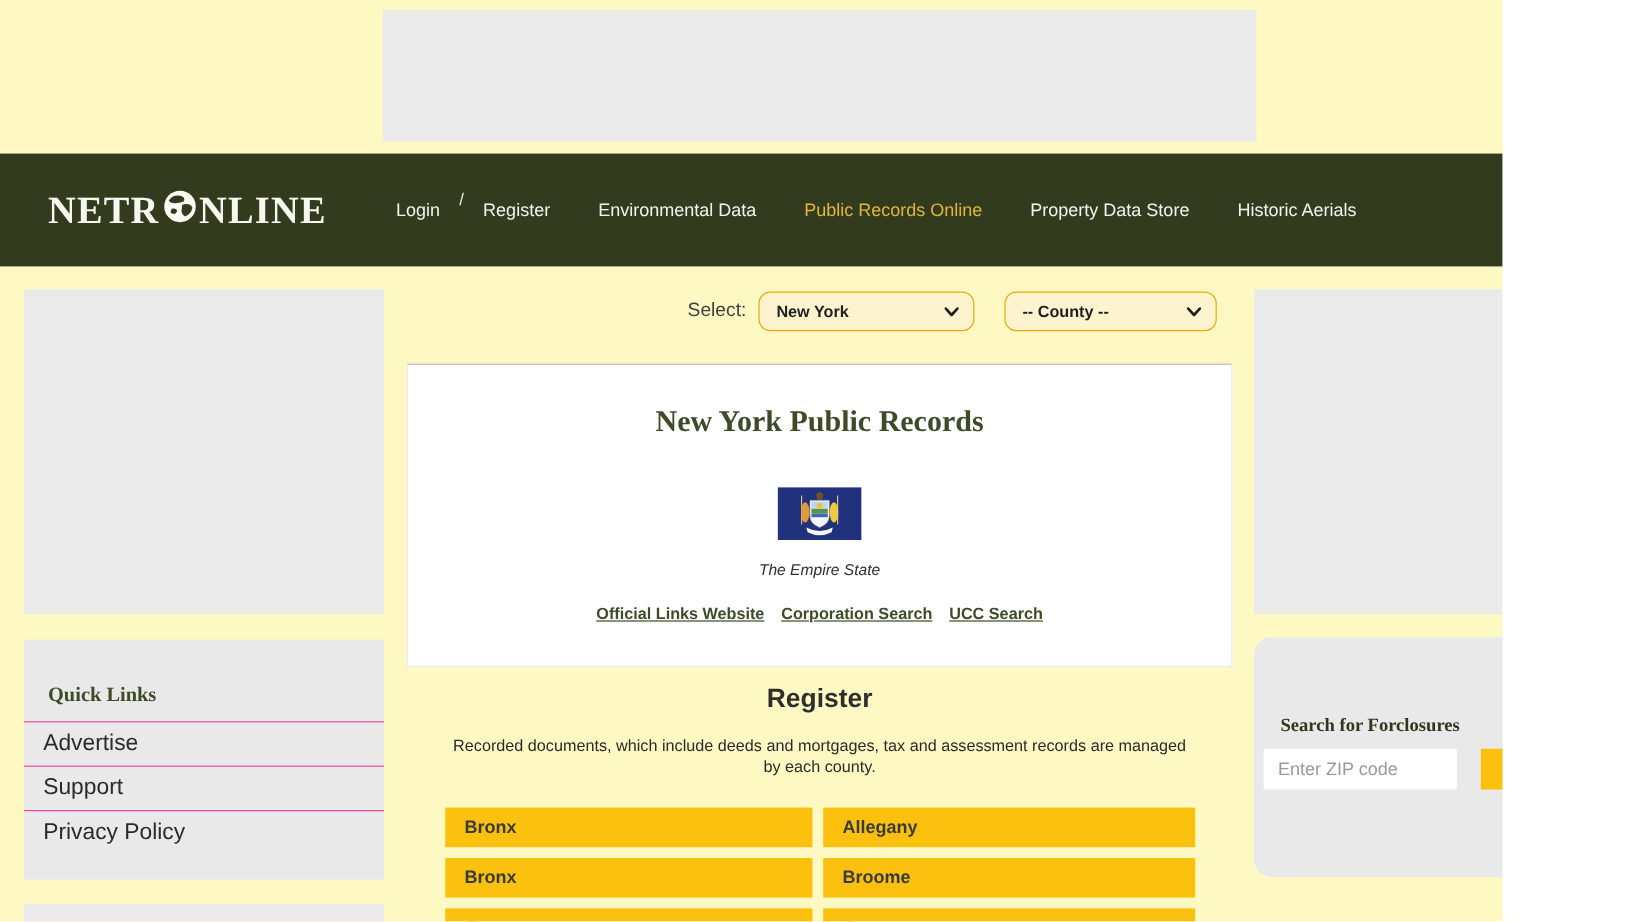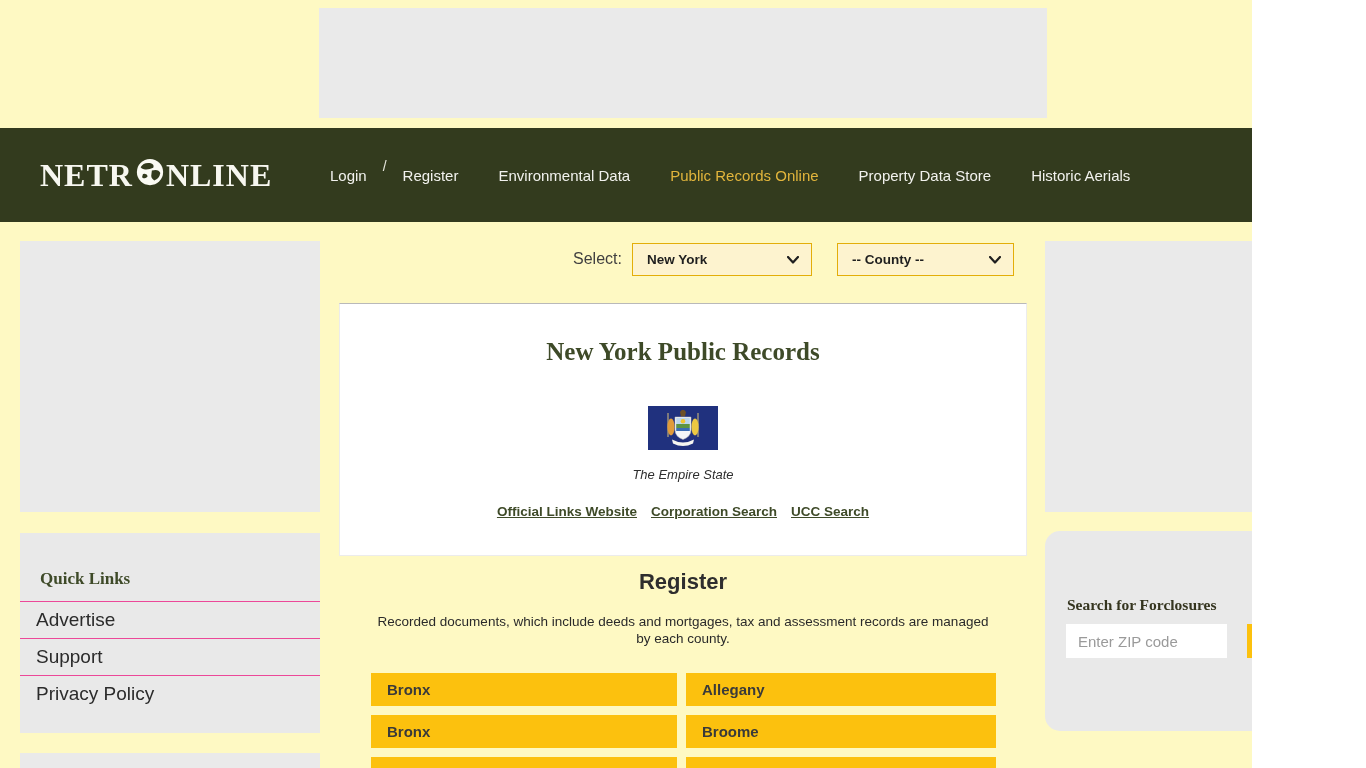--- a/index.html
+++ b/index.html
@@ -21,21 +21,21 @@
   .auth-inline { display:flex; align-items:center; gap:16px; }
   .auth-slash { color:#e8e8df; font-size:14px; transform:translateY(-9px); }
   .nav-auth { position:absolute; left:1270px; top:150px; list-style:disc; color:#2e2e2e;
               font-size:13px; line-height:16.5px; }
   .nav-auth li::marker { color:#d8d8d0; }
   .nav-auth li { cursor:pointer; }
 
   
   .select-label { position:absolute; top:250px; left:573px; width:48px; font-size:16px; color:#3f3f3f; }
   .sel { position:absolute; top:243px; height:33px; background:var(--select_bg);
-         border:1.5px solid var(--select_border); border-radius:0; display:flex; align-items:center;
+         border:1.5px solid var(--select_border); border-radius:10px; display:flex; align-items:center;
          justify-content:space-between; padding:0 12px 0 14px; font-size:13.5px; font-weight:bold;
          color:#1f1f1f; cursor:pointer; }
   .sel-state { left:632px; width:180px; }
   .sel-county { left:837px; width:177px; }
 
   
   .card { position:absolute; left:339px; top:303px; width:688px; height:253px; background:#ffffff;
           border:1px solid #ececec; border-top:1px solid #b9b9b9; text-align:center; }
   .card-title { margin-top:34px; font-family:"Liberation Serif", serif; font-size:25px; font-weight:bold;
                 color:var(--heading_olive); }
@@ -61,21 +61,21 @@
   .ql-heading { padding:36px 20px 12px 20px; font-family:"Liberation Serif", serif; font-size:17px;
                 font-weight:bold; color:var(--heading_olive); }
   .ql-item { border-top:1px solid #ec4899; padding:7px 16px; font-size:19px; color:#2b2b2b; cursor:pointer; }
   .left-ad-bottom { position:absolute; left:20px; top:753px; width:300px; height:100px; background:var(--ad_gray); }
 
   
   .right-ad { position:absolute; left:1045px; top:241px; width:301px; height:271px; background:var(--ad_gray); }
   .foreclosure { position:absolute; left:1045px; top:531px; width:301px; height:200px; background:var(--panel_gray);border-radius:15px; }
   .fc-heading { padding:65px 22px 10px 22px; font-family:"Liberation Serif", serif; font-size:15.5px;
                 font-weight:bold; color:#35351f; }
-  .fc-row { display:flex; padding:0 21px; gap:20px; }
+  .fc-row { display:flex; padding:0 8px; gap:20px; }
   .fc-input { width:161px; height:34px; border:none; background:#ffffff; padding:0 12px; font-size:15px; color:#333; }
   .fc-input::placeholder { color:#9a9a9a; }
   .fc-btn { width:78px; height:34px; border:none; background:var(--button_yellow); font-size:15px;
             font-weight:bold; color:#38300c; cursor:pointer; }
 </style>
 </head>
 <body>
 
 <div class="page">
 

